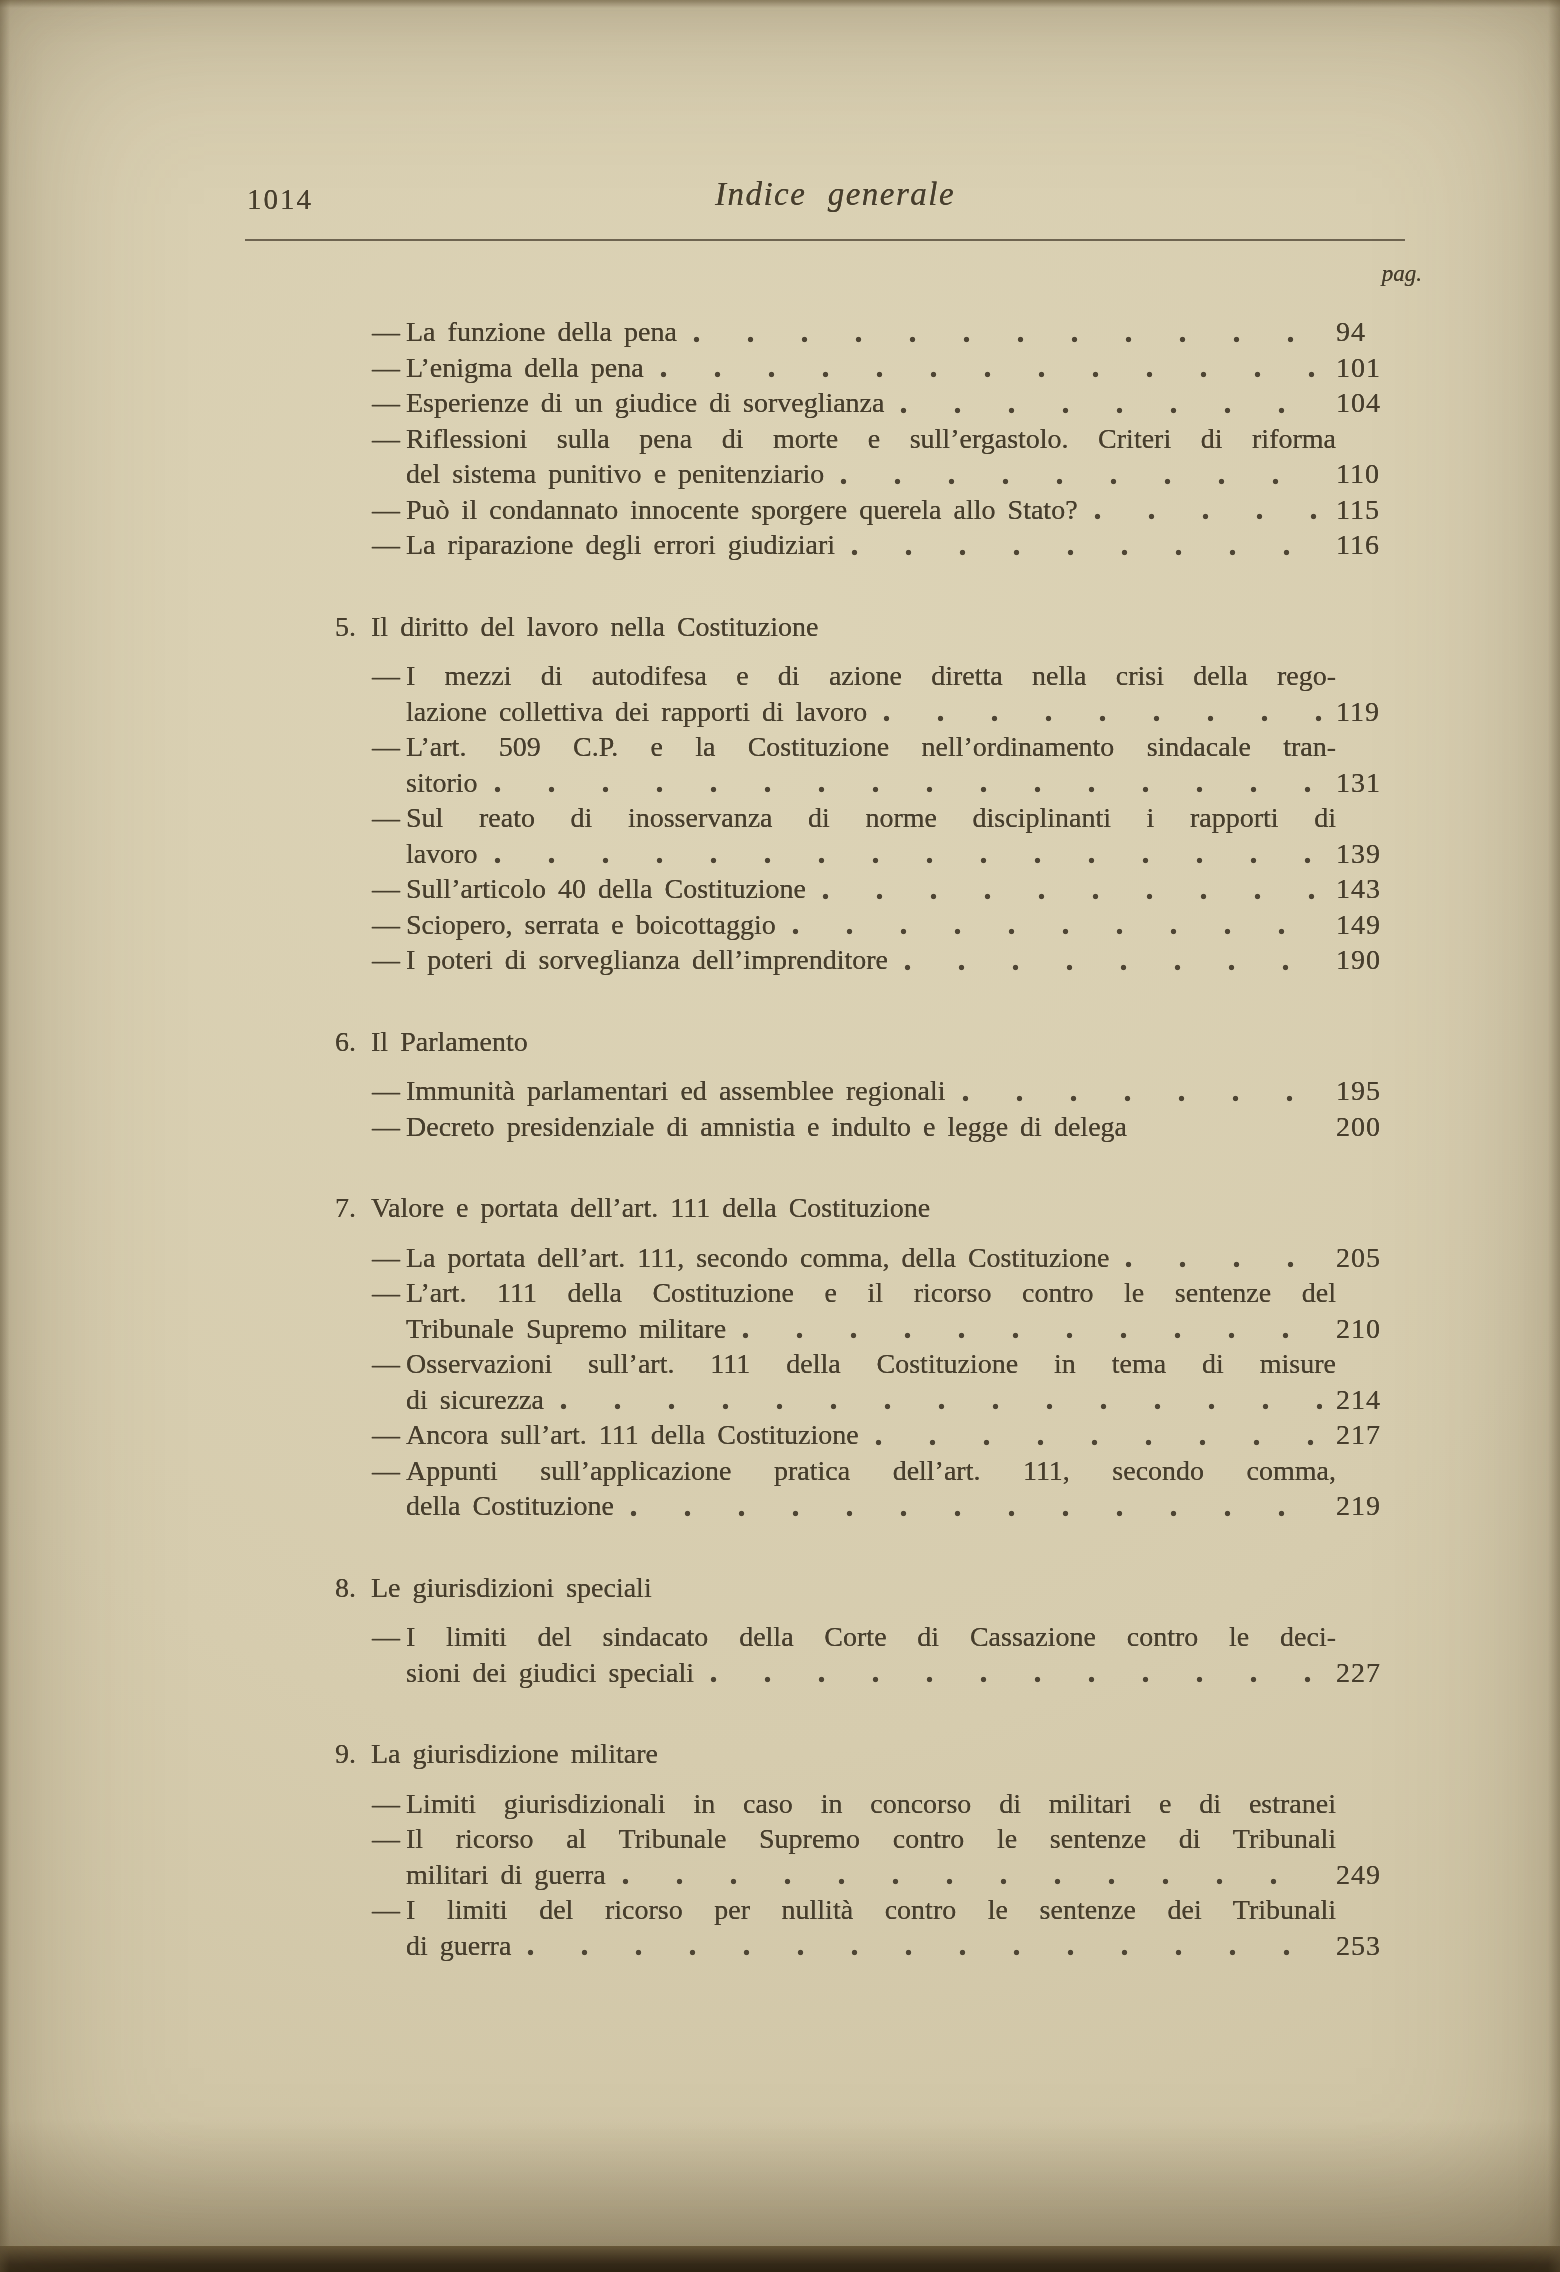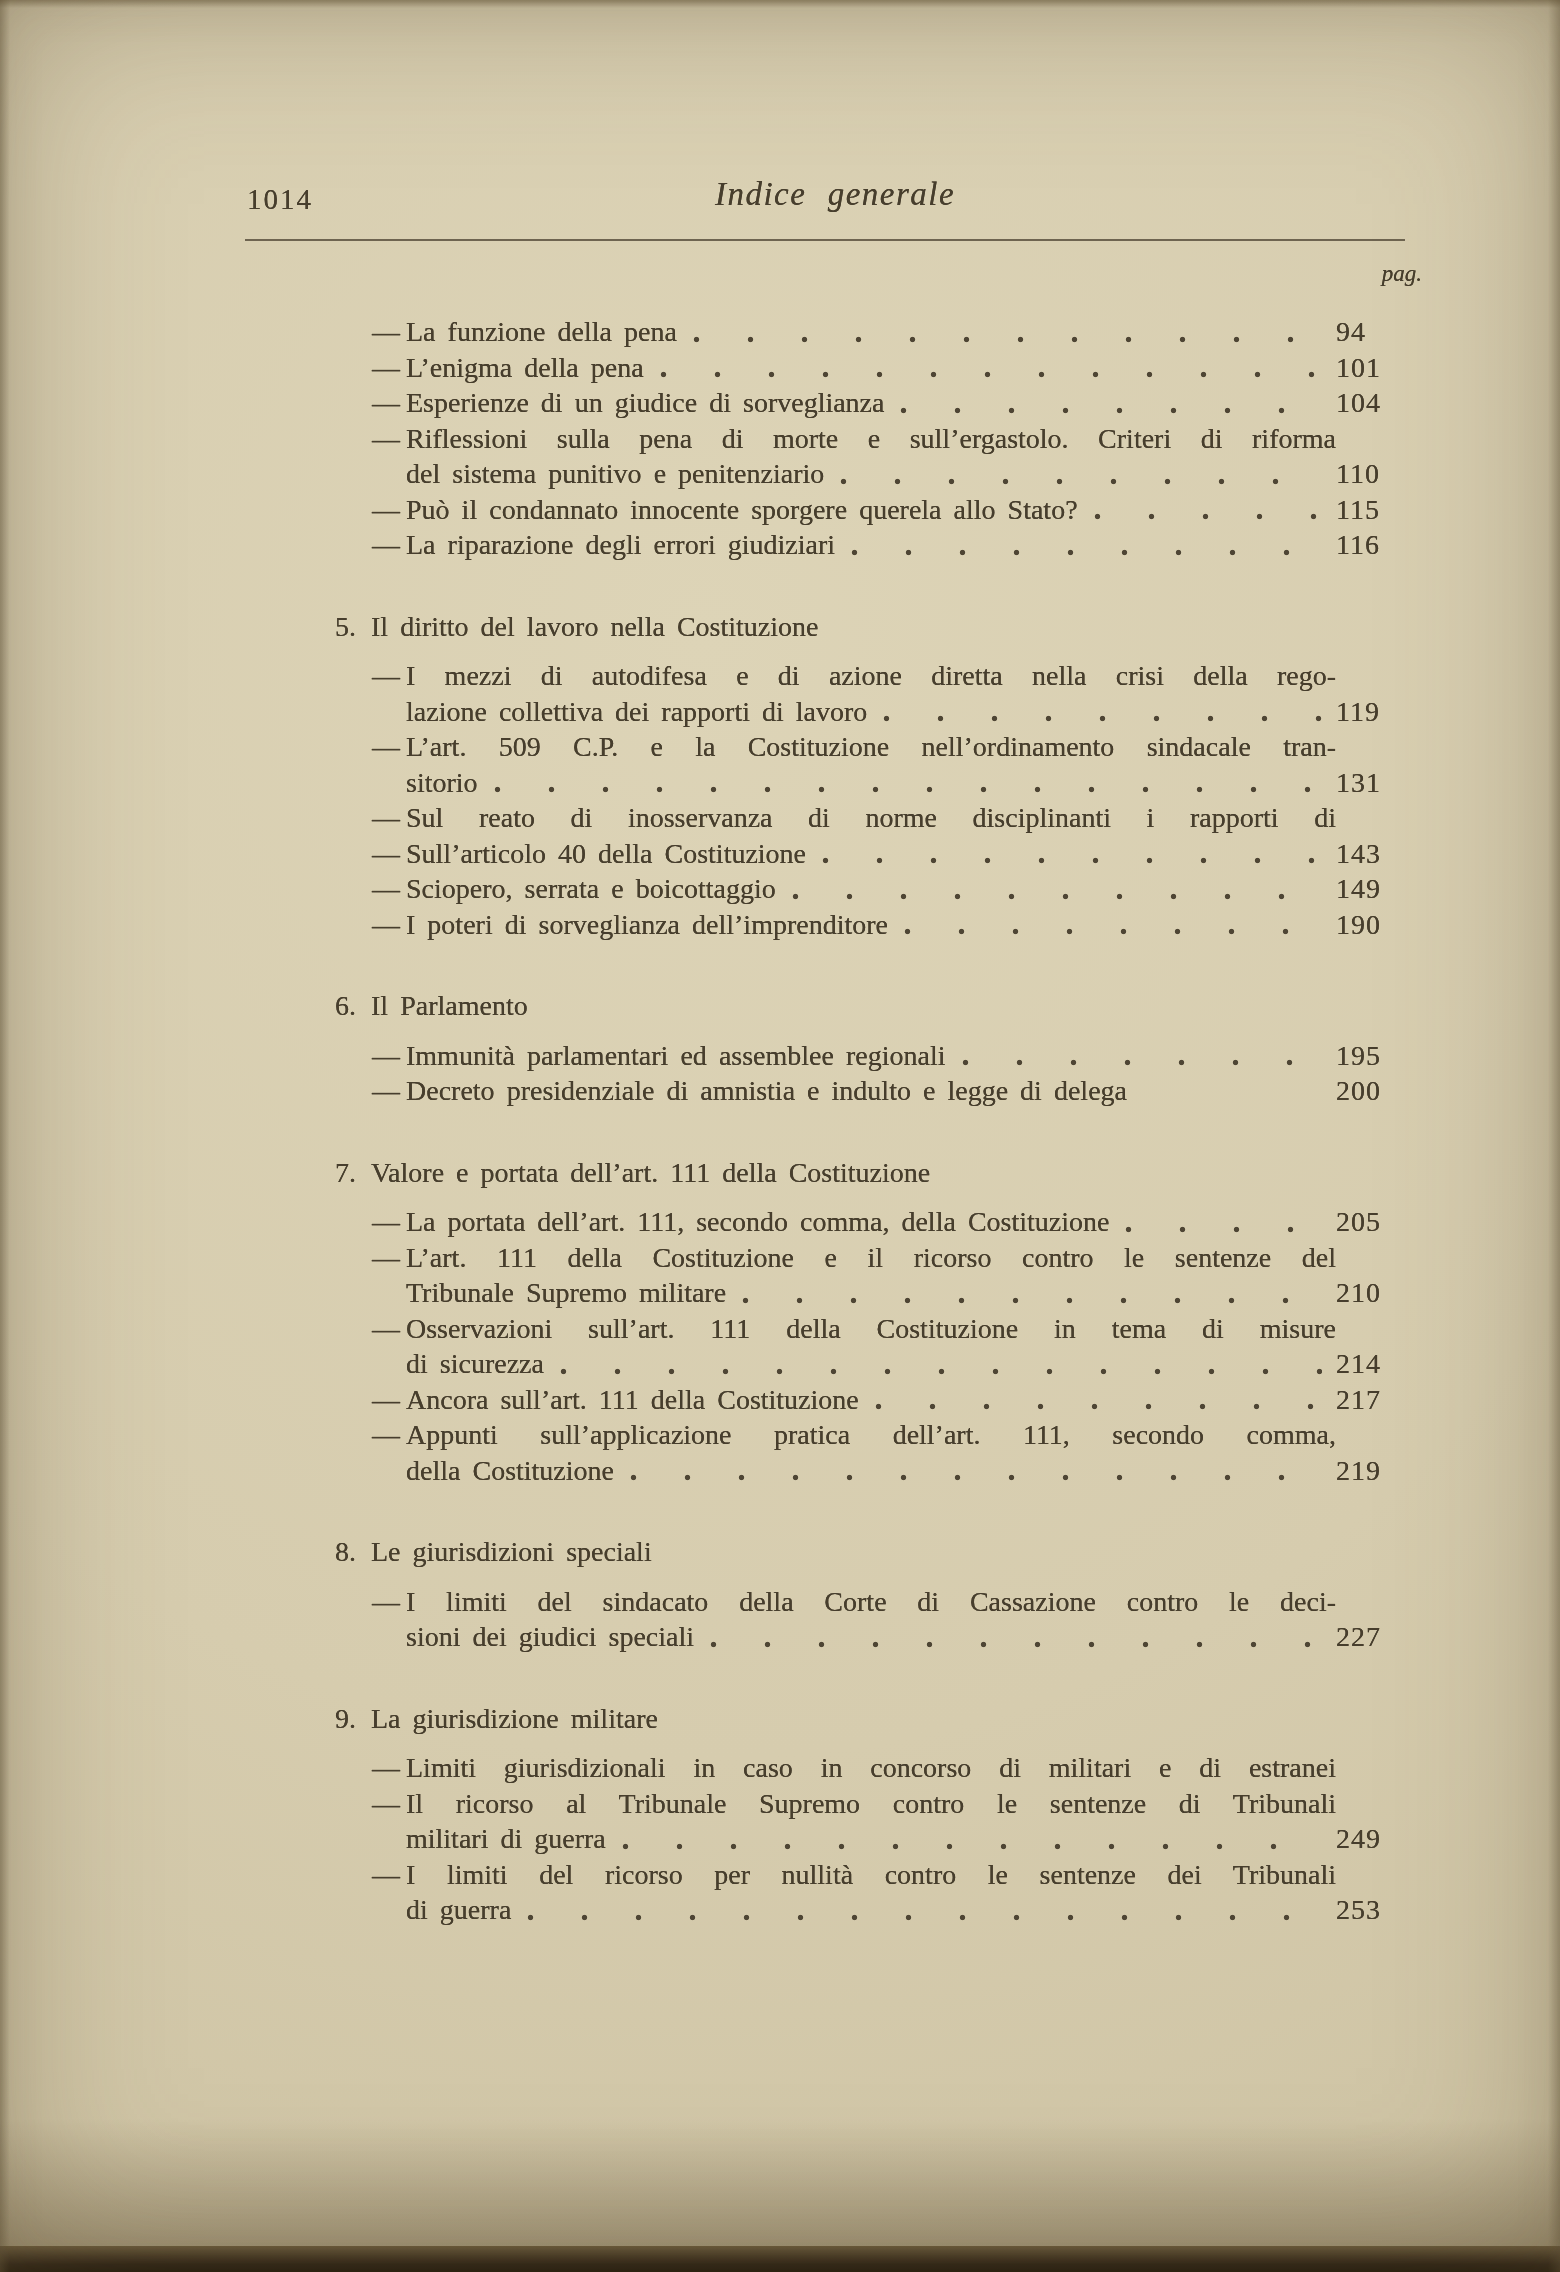--- a/index.html
+++ b/index.html
@@ -149,20 +149,25 @@
     <div class="row cont">
       <span class="text">sitorio</span>
       <span class="leader"></span>
       <span class="pnum">131</span>
     </div>
     <div class="row entry">
       <span class="dash">—</span>
       <span class="text fill">Sul reato di inosservanza di norme disciplinanti i rapporti di</span>
       <span class="pnum"></span>
     </div>
+    <div class="row cont">
+      <span class="text">lavoro</span>
+      <span class="leader"></span>
+      <span class="pnum">139</span>
+    </div>
     <div class="row entry">
       <span class="dash">—</span>
       <span class="text">Sull’articolo 40 della Costituzione</span>
       <span class="leader"></span>
       <span class="pnum">143</span>
     </div>
     <div class="row entry">
       <span class="dash">—</span>
       <span class="text">Sciopero, serrata e boicottaggio</span>
       <span class="leader"></span>

